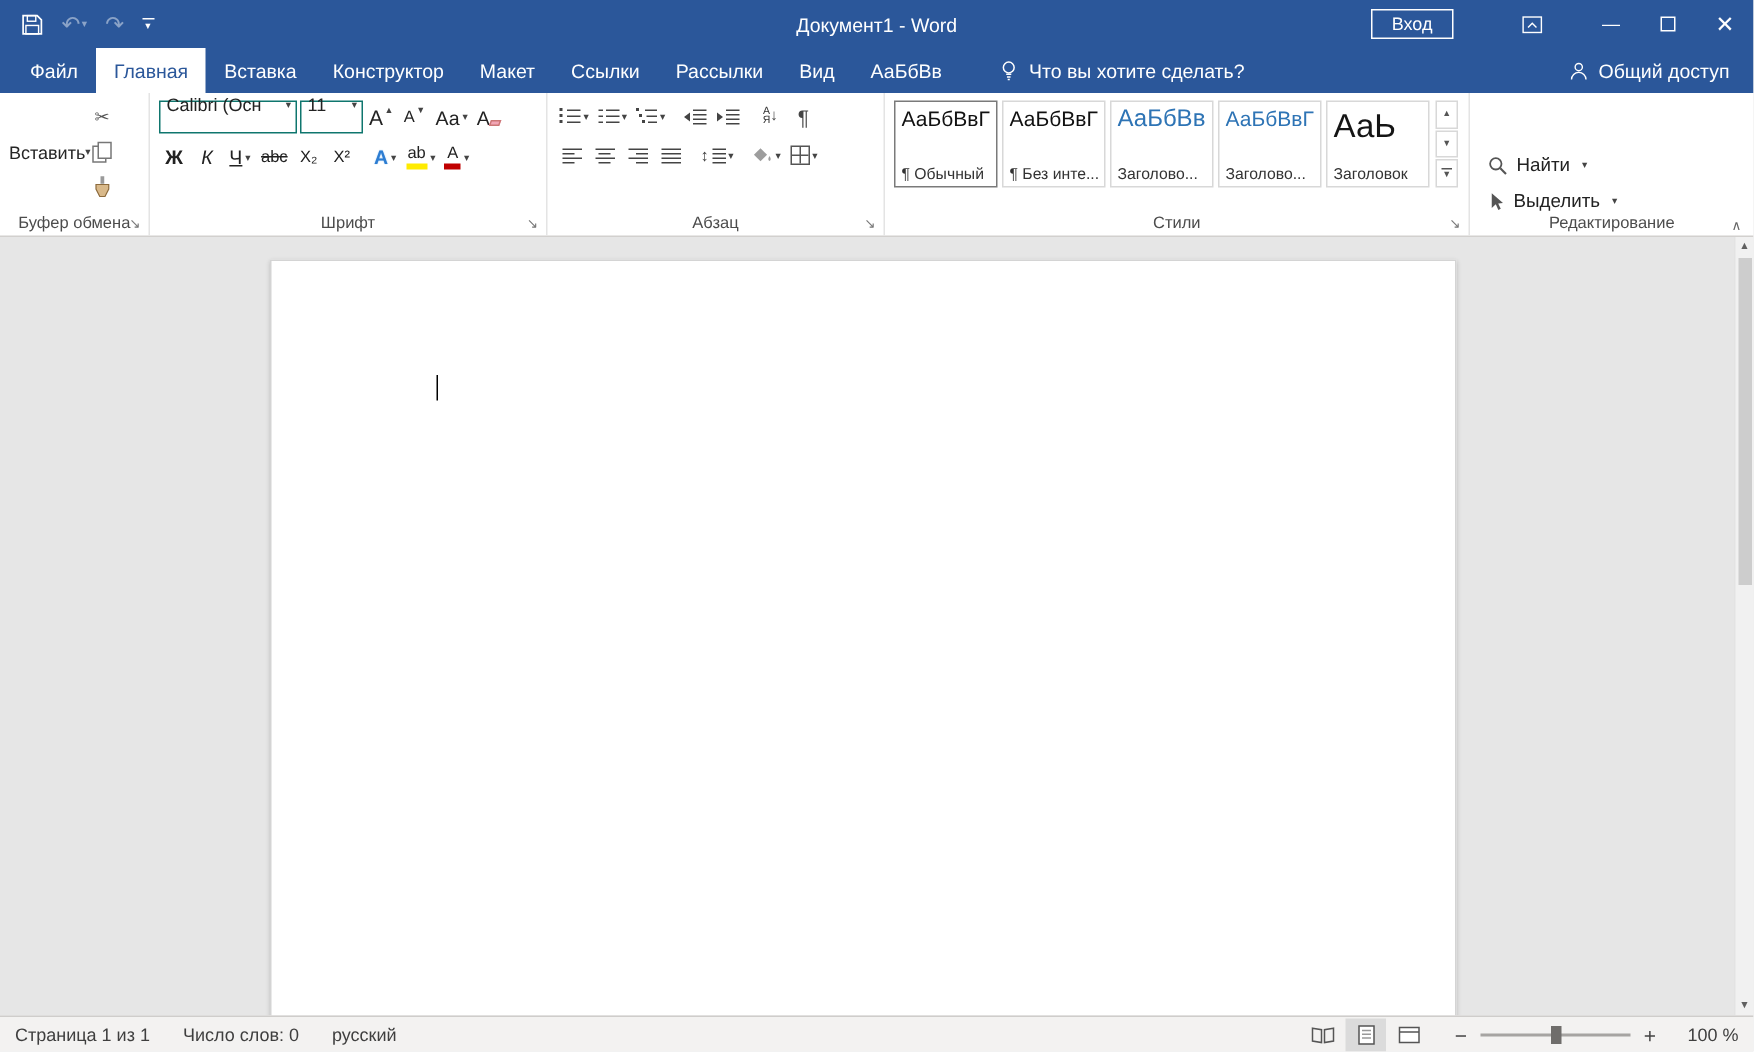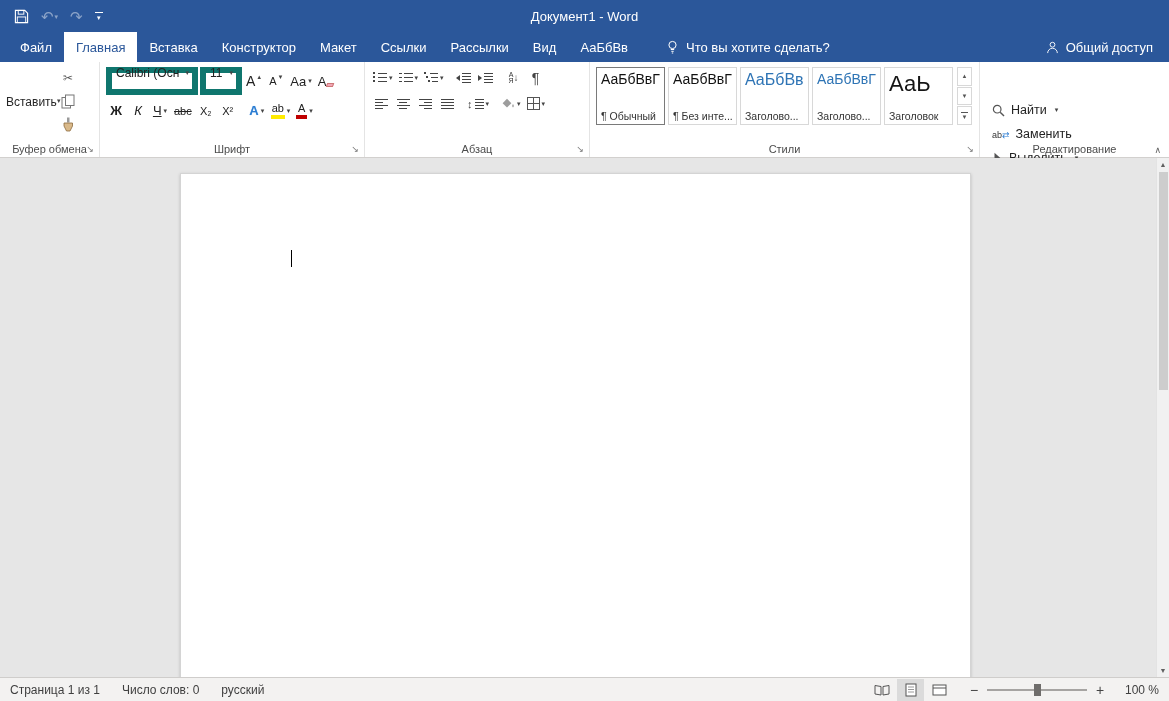--- a/index.html
+++ b/index.html
@@ -41,21 +41,21 @@
 
   
   .clip { display:flex; }
   .paste { width:48px; display:flex; flex-direction:row; align-items:center; margin:1px 2px 0 4px; font-size:12px; }
   .paste .lbl { margin-top:3px; }
   .paste .caret { margin:1px 0 0 0; }
   .clip-col { display:flex; flex-direction:column; gap:3px; margin-top:3px; }
   .clip-col .btn-s { width:24px; height:20px; }
 
   
-  .combo { height:22px; border:6px solid #0f766e; background:#fff; display:flex; align-items:center; padding:0 3px 16px 4px; }
+  .combo { height:22px; border:1px solid #0f766e; background:#fff; display:flex; align-items:center; padding:0 3px 16px 4px; }
   .combo input { border:0; outline:0; font-size:12px; width:100%; font-family:"Liberation Sans", sans-serif; color:#222; background:transparent; }
   .fname { width:92px; }
   .fsize { width:42px; }
   .b { font-weight:bold; }
   .i { font-style:italic; }
   .u { text-decoration:underline; }
   .strike { text-decoration:line-through; font-size:11px;text-align:right; }
   .smalltxt { font-size:11px; }
   .stack { display:flex; flex-direction:column; align-items:center; line-height:1; }
   .bar-y { width:14px; height:4px; background:#ffeb00; margin-top:1px; }
@@ -145,20 +145,38 @@
         </span>
       <span class="qbtn disabled">
           <span>↷</span>
         </span>
       <span class="qbtn qcust">
           <i class="bar"></i>
           <span class="v">▾</span>
         </span>
     </div>
     <div class="win-title">Документ1 - Word</div>
+    <div class="tb-right">
+      <span class="signin">Вход</span>
+      <span class="ribbonopts">
+        <svg width="15" height="15" viewBox="0 0 16 16">
+            <rect x="1.5" y="2.5" width="13" height="11" fill="none" stroke="#fff"></rect>
+            <path d="M5 10 L8 7 L11 10" fill="none" stroke="#fff"></path>
+          </svg>
+      </span>
+      <span class="winbtn">
+          <span>—</span>
+        </span>
+      <span class="winbtn">
+          <span class="maxbox"></span>
+        </span>
+      <span class="winbtn">
+          <span style="font-size:15px;">✕</span>
+        </span>
+    </div>
   </div>
 
   <div class="tabrow">
     <span class="tab">Файл</span>
     <span class="tab active">Главная</span>
     <span class="tab">Вставка</span>
     <span class="tab">Конструктор</span>
     <span class="tab">Макет</span>
     <span class="tab">Ссылки</span>
     <span class="tab">Рассылки</span>
@@ -384,24 +402,20 @@
       <div class="ed-rows">
         <div class="ed-row">
           <svg width="13" height="13" viewBox="0 0 13 13">
               <circle cx="5.2" cy="5.2" r="3.8" fill="none" stroke="#555" stroke-width="1.2"></circle>
               <line x1="8.2" y1="8.2" x2="12" y2="12" stroke="#555" stroke-width="1.4"></line>
             </svg>
           <span>Найти</span>
           <span class="caret">▾</span>
         </div>
         <div class="ed-row">
-          <span><span class="ab-sm">ab</span><span class="sw">⇄</span></span>
-          <span>Заменить</span>
-        </div>
-        <div class="ed-row">
           <svg width="11" height="13" viewBox="0 0 11 13">
               <path d="M2.5 0.8 L2.5 10.6 L5.2 8.2 L6.9 12 L8.5 11.2 L6.8 7.6 L10 7.4 Z" fill="#555"></path>
             </svg>
           <span>Выделить</span>
           <span class="caret">▾</span>
         </div>
       </div>
       <span class="g-label">Редактирование</span>
     </div>
 

